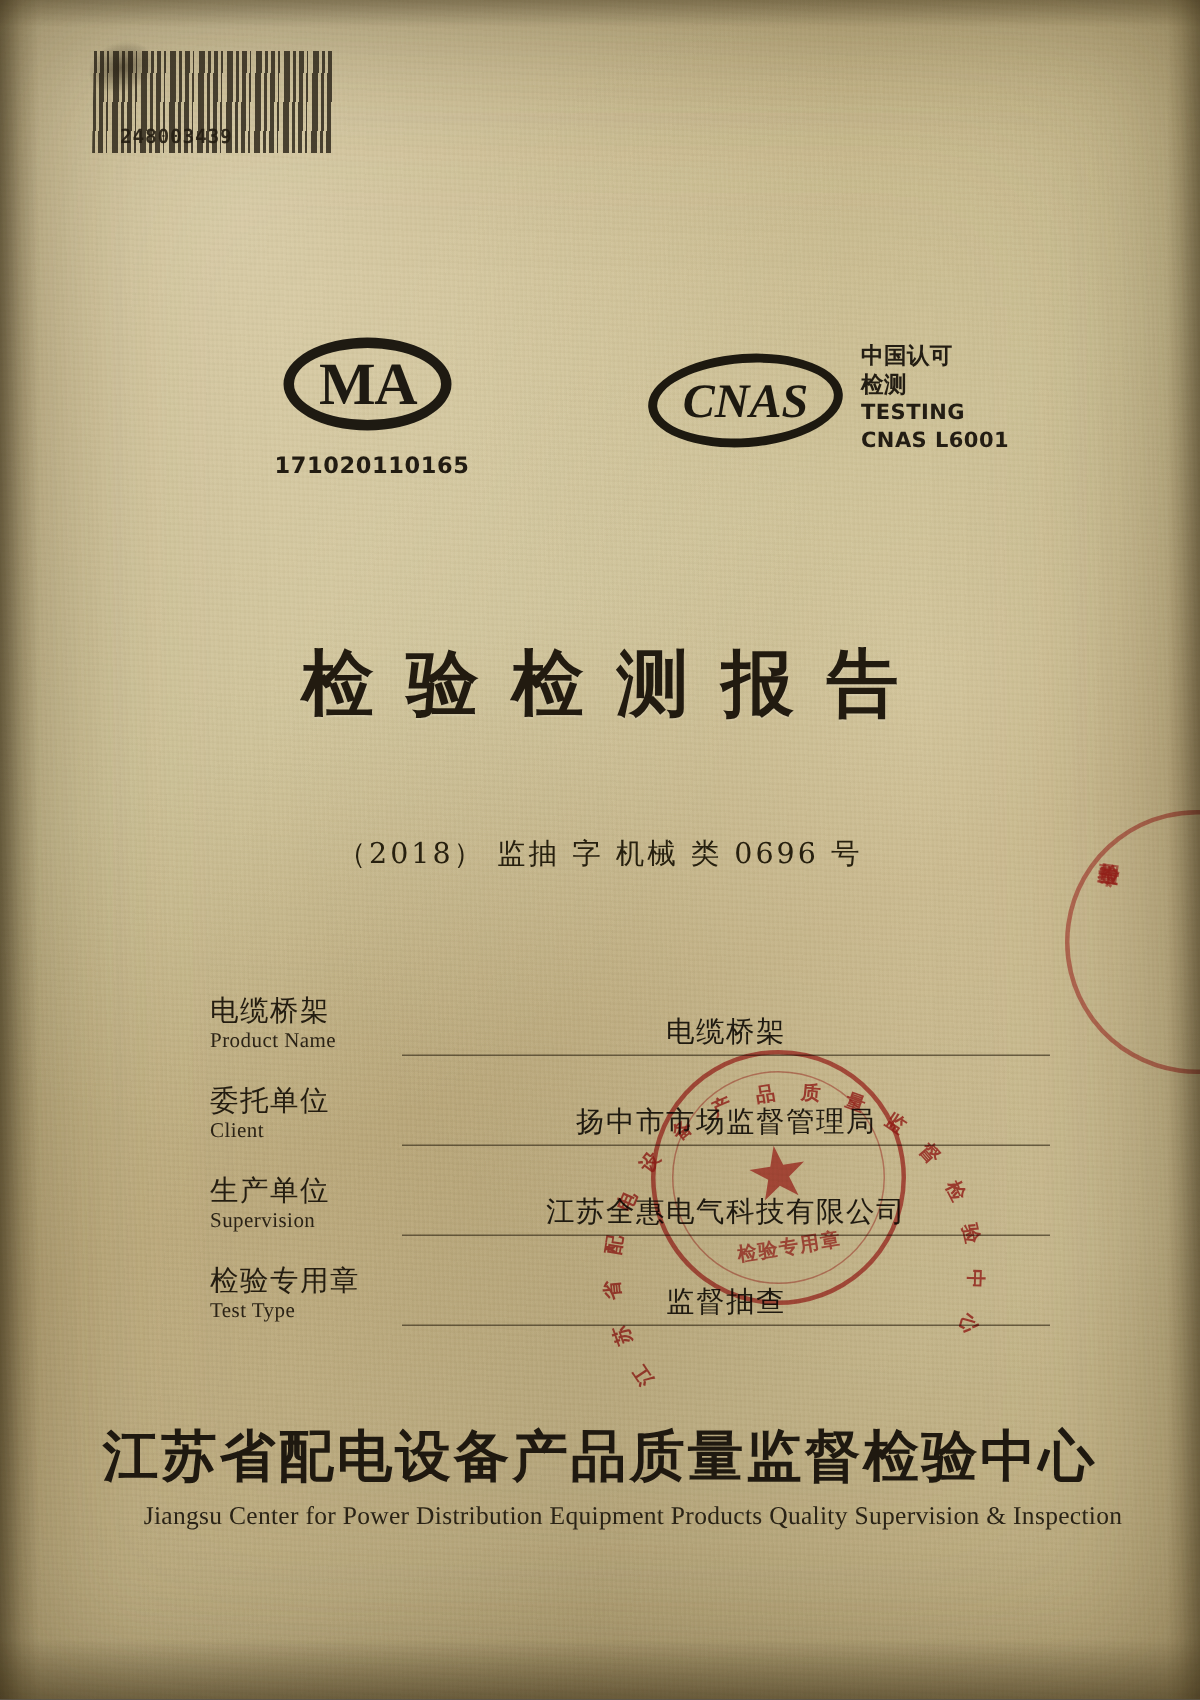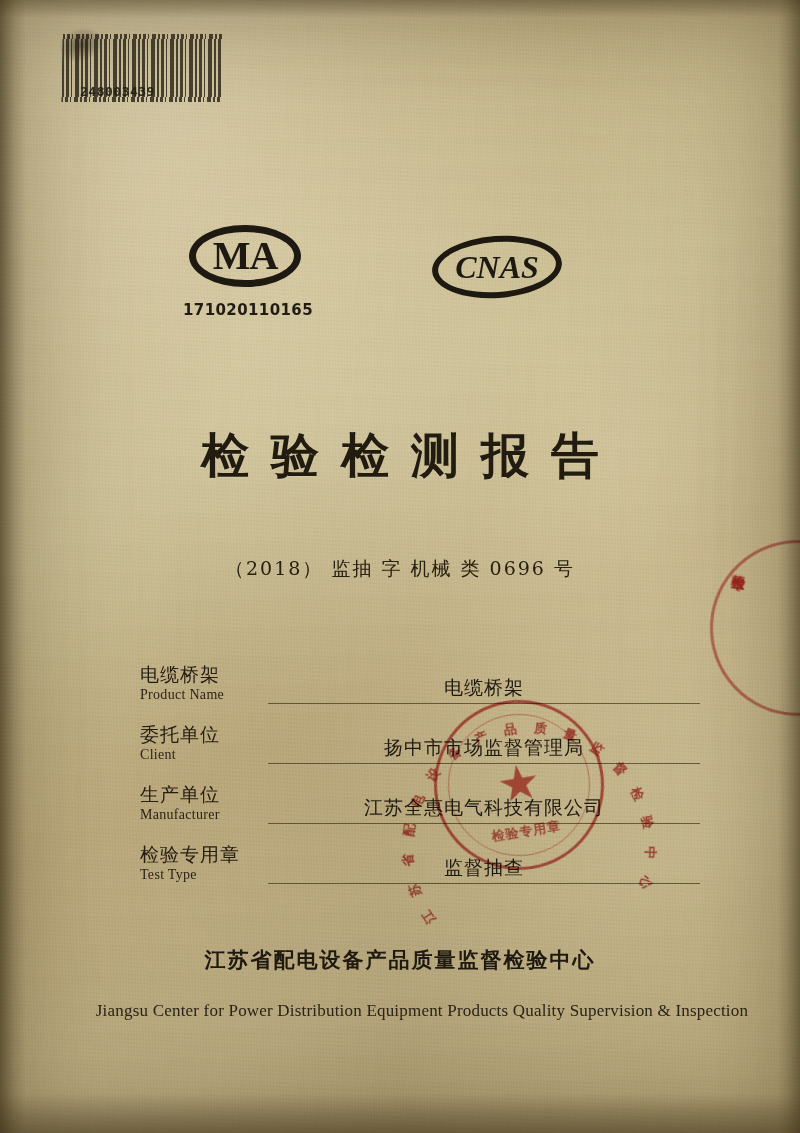--- a/index.html
+++ b/index.html
@@ -305,21 +305,21 @@
 
   
   .footer-cn {
     position: absolute;
     left: 0;
     right: 0;
     top: 946px;
     text-align: center;
     font-family: "DejaVu Serif", serif;
     font-weight: bold;
-    font-size: 21px;
+    font-size: 37px;
     letter-spacing: 2px;
     color: #1f1910;
   }
   .footer-en {
     position: absolute;
     left: 0;
     right: 0;
     top: 1001px;
     text-align: center;
     font-family: "Liberation Serif", serif;
@@ -438,20 +438,26 @@
       <div class="letters">MA</div>
     </div>
     <div class="cma-code">171020110165</div>
   </div>
 
   <div class="cnas">
     <div class="cnas-oval">
       <div class="o-ring"></div>
       <div class="o-text">CNAS</div>
     </div>
+    <div class="cnas-lines">
+      <div class="cn">中国认可</div>
+      <div class="cn">检测</div>
+      <div>TESTING</div>
+      <div>CNAS L6001</div>
+    </div>
   </div>
 
   <div class="title-cn">检验检测报告</div>
   <div class="report-no">（2018） 监抽 字 机械 类 0696 号</div>
 
   <div class="fields">
 
     <div class="field-row">
       <div class="field-label">
         <div class="lab-cn">电缆桥架</div>
@@ -466,21 +472,21 @@
         <div class="lab-cn">委托单位</div>
         <div class="lab-en">Client</div>
       </div>
       <div class="field-value">扬中市市场监督管理局</div>
       <div class="field-line"></div>
     </div>
 
     <div class="field-row">
       <div class="field-label">
         <div class="lab-cn">生产单位</div>
-        <div class="lab-en">Manufacturer</div>
+        <div class="lab-en">Supervision</div>
       </div>
       <div class="field-value">江苏全惠电气科技有限公司</div>
       <div class="field-line"></div>
     </div>
 
     <div class="field-row">
       <div class="field-label">
         <div class="lab-cn">检验专用章</div>
         <div class="lab-en">Test Type</div>
       </div>

